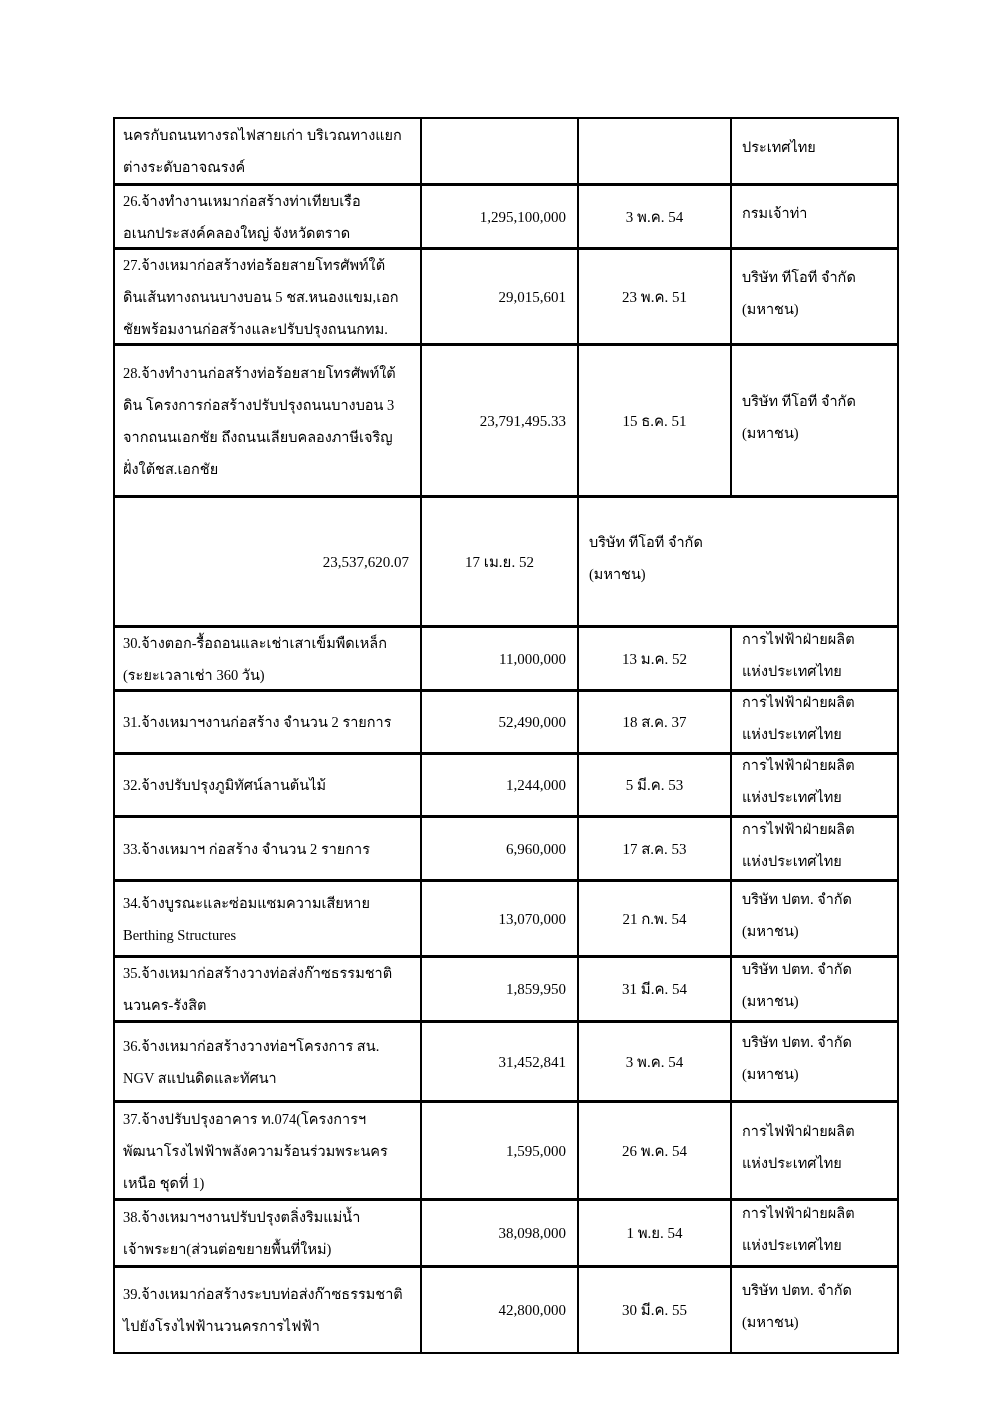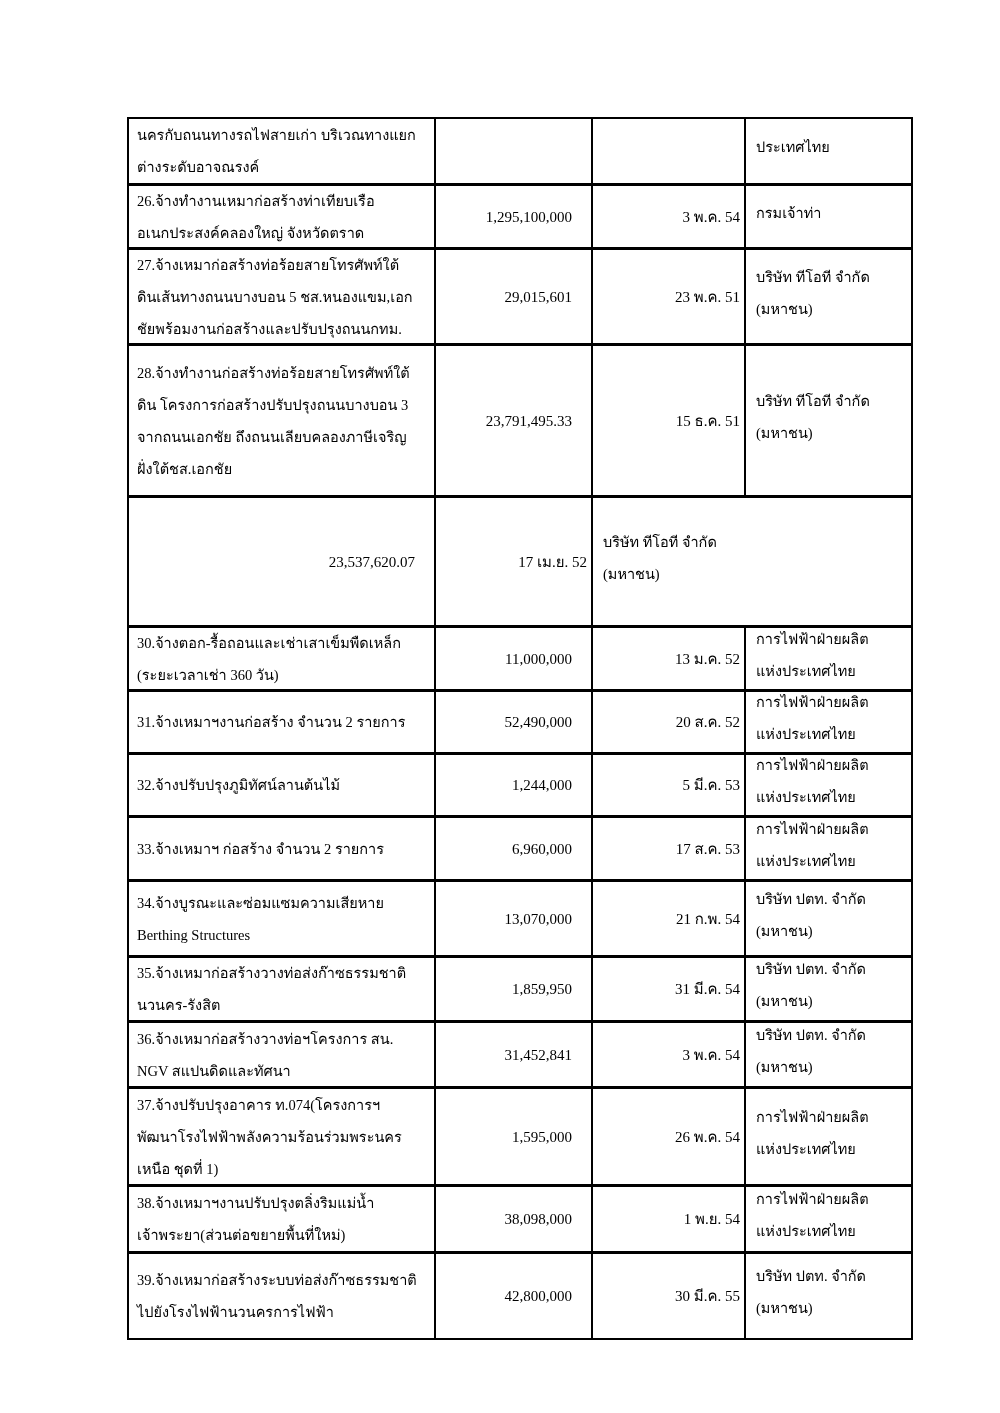--- a/index.html
+++ b/index.html
@@ -11,21 +11,21 @@
     position: relative;
     width: 1000px;
     height: 1413px;
     background: #ffffff;
     color: #000000;
     font-family: "Liberation Serif", "DejaVu Serif", serif;
     overflow: hidden;
   }
   .doc-table {
     position: absolute;
-    left: 127px;
+    left: 113px;
     top: 117px;
     width: 786px;
     border: 2px solid #000000;
     box-sizing: border-box;
   }
   .tr {
     display: grid;
     grid-template-columns: 307px 157px 153px 1fr;
     border-bottom: 3px solid #000000;
     box-sizing: border-box;
@@ -40,22 +40,22 @@
     overflow: hidden;
     font-size: 15px;
     line-height: 32px;
   }
   .td:last-child { border-right: none; }
   .txt {
     white-space: pre-line;
     display: block;
   }
   .c-desc { padding: 0 4px 0 8px; font-size: 14.5px; }
-  .c-amt  { justify-content: flex-end; padding-right: 19px; }
-  .c-date { justify-content: flex-end; padding: 0 4px; }
+  .c-amt  { justify-content: flex-end; padding-right: 11px; }
+  .c-date { justify-content: center; padding: 0 4px; }
   .c-org  { padding: 0 4px 8px 10px; font-size: 14.5px; }
 </style>
 </head>
 <body>
 
 <div class="page">
   <div class="doc-table">
 
     <div class="tr" style="height:67px">
       <div class="td c-desc">
@@ -157,21 +157,21 @@
     </div>
 
     <div class="tr" style="height:63px">
       <div class="td c-desc">
           <span class="txt">31.จ้างเหมาฯงานก่อสร้าง จำนวน 2 รายการ</span>
         </div>
       <div class="td c-amt">
           <span class="txt">52,490,000</span>
         </div>
       <div class="td c-date">
-          <span class="txt">20 ส.ค. 52</span>
+          <span class="txt">18 ส.ค. 37</span>
         </div>
       <div class="td c-org">
           <span class="txt">การไฟฟ้าฝ่ายผลิต
 แห่งประเทศไทย</span>
         </div>
     </div>
 
     <div class="tr" style="height:63px">
       <div class="td c-desc">
           <span class="txt">32.จ้างปรับปรุงภูมิทัศน์ลานต้นไม้</span>
@@ -231,21 +231,21 @@
         </div>
       <div class="td c-date">
           <span class="txt">31 มี.ค. 54</span>
         </div>
       <div class="td c-org">
           <span class="txt">บริษัท ปตท. จำกัด
 (มหาชน)</span>
         </div>
     </div>
 
-    <div class="tr" style="height:66px">
+    <div class="tr" style="height:80px">
       <div class="td c-desc">
           <span class="txt">36.จ้างเหมาก่อสร้างวางท่อฯโครงการ สน.
 NGV สแปนดิดและทัศนา</span>
         </div>
       <div class="td c-amt">
           <span class="txt">31,452,841</span>
         </div>
       <div class="td c-date">
           <span class="txt">3 พ.ค. 54</span>
         </div>

